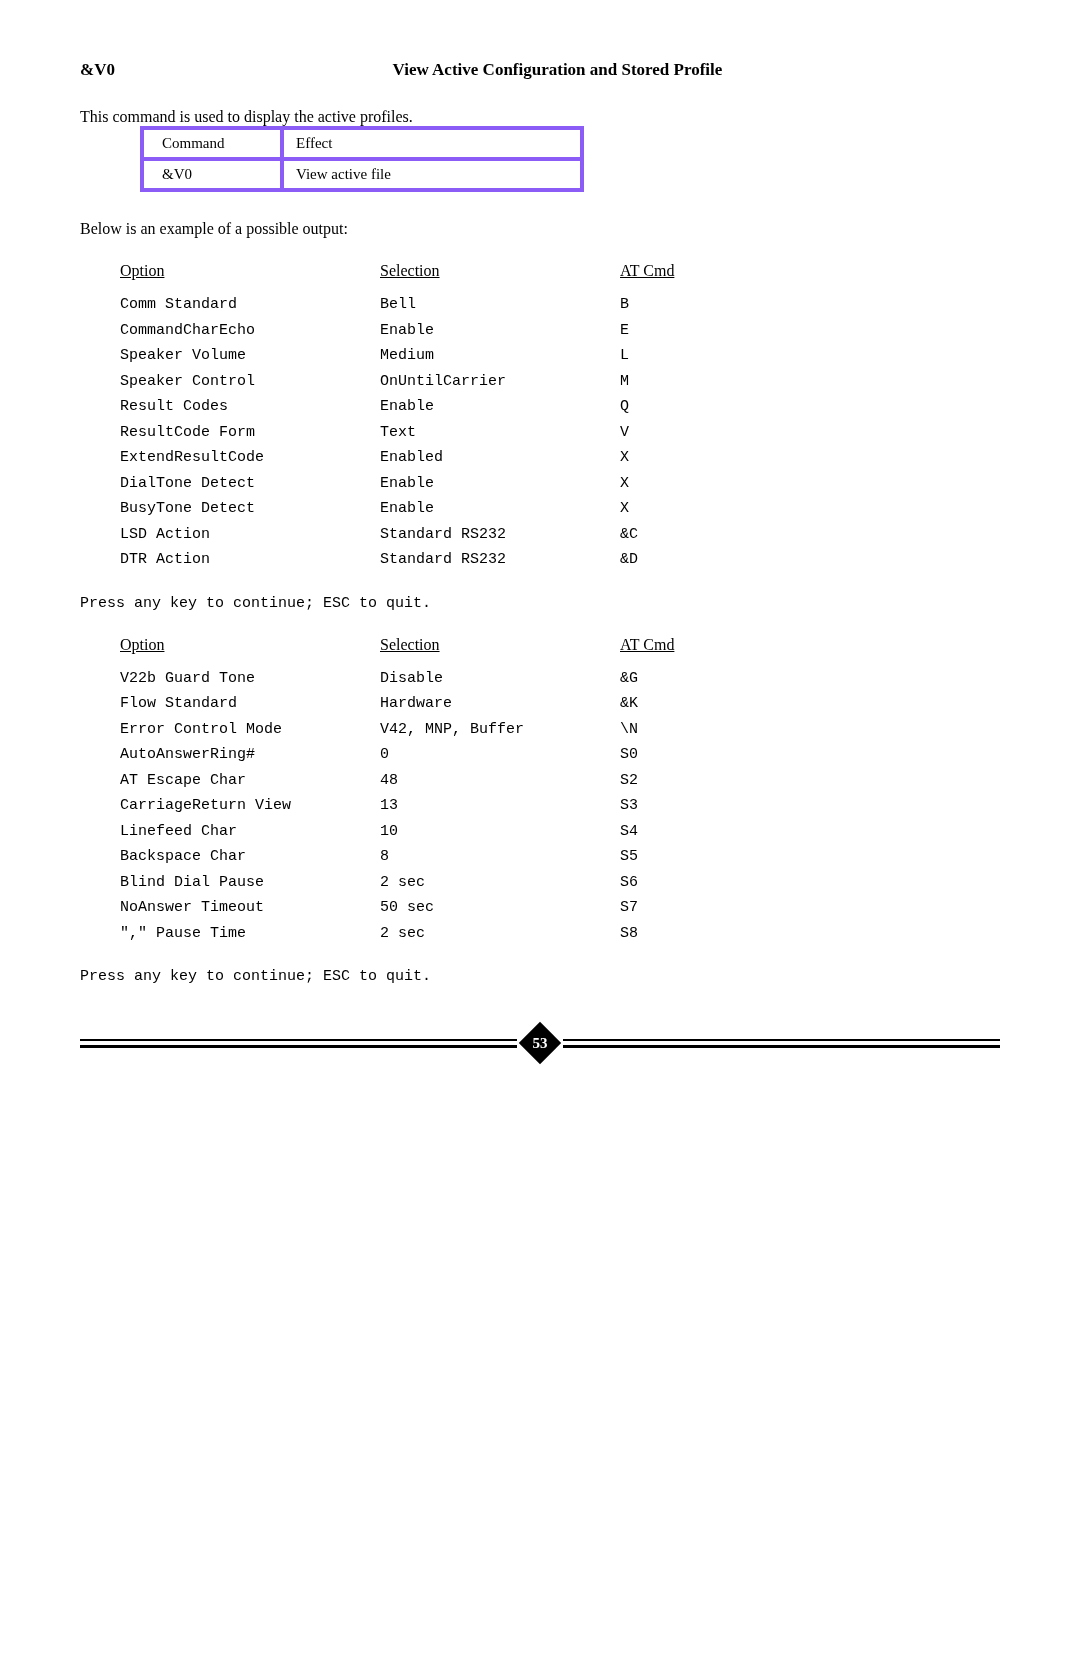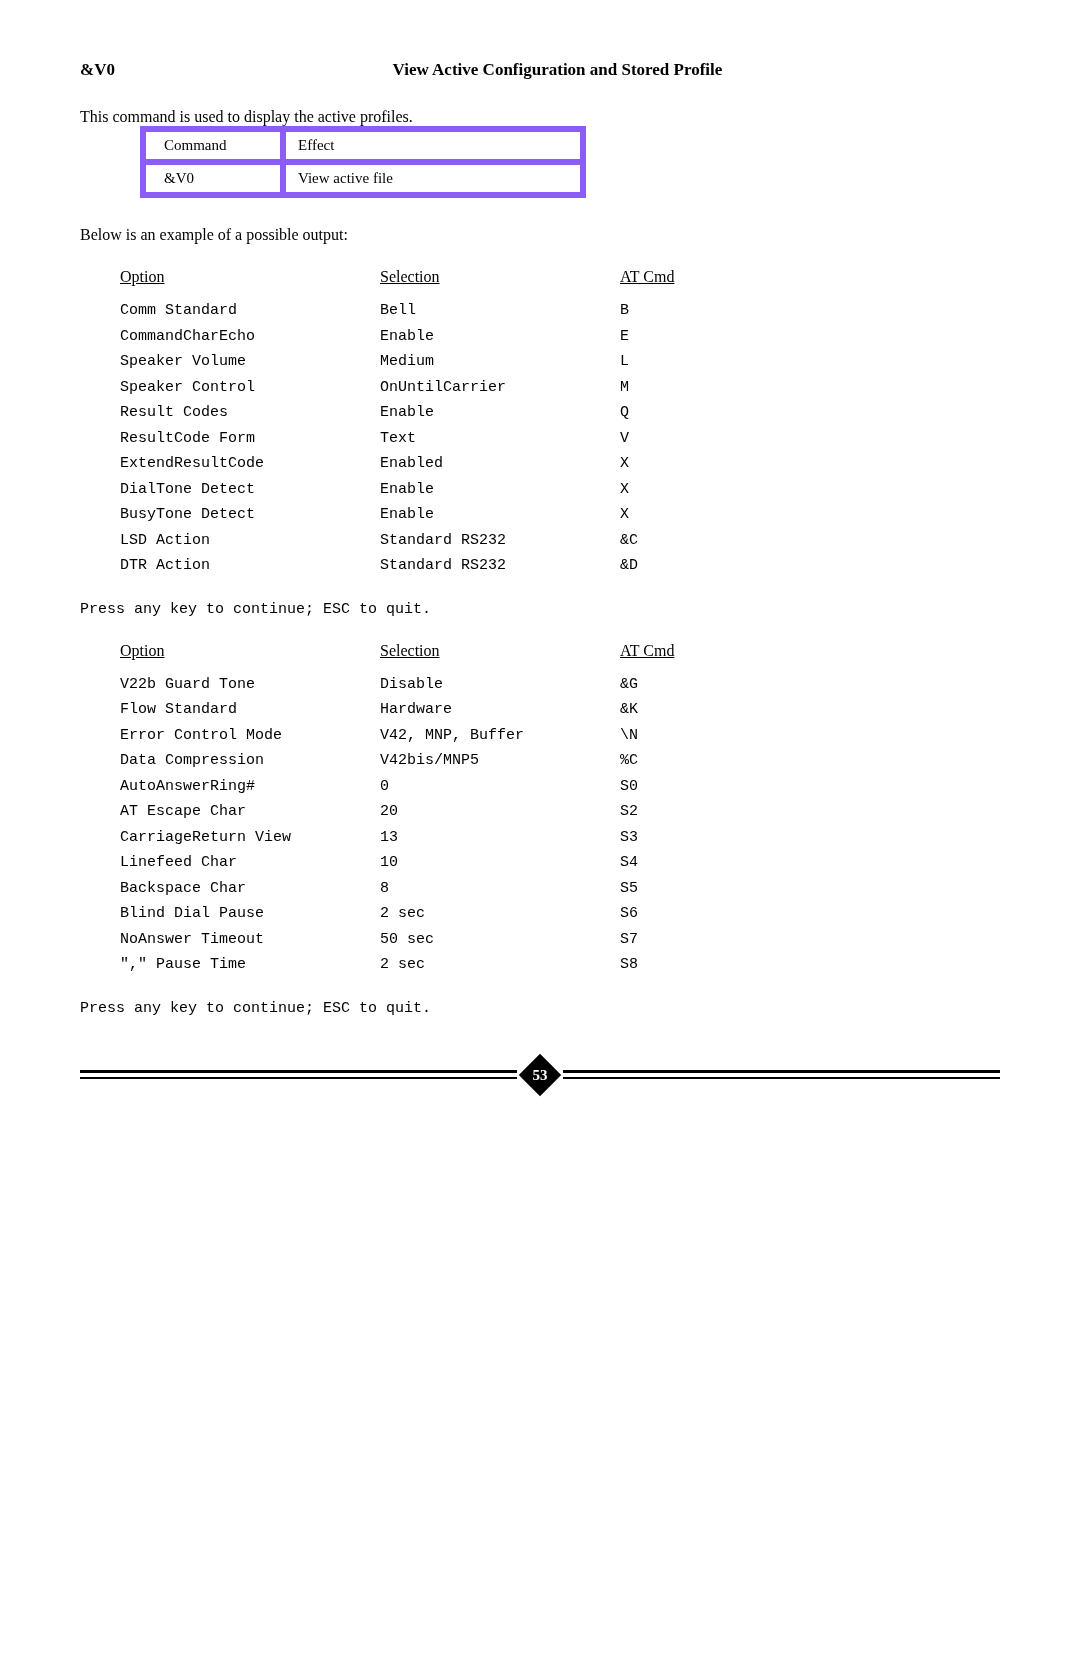--- a/index.html
+++ b/index.html
@@ -41,21 +41,21 @@
       font-size: 16px;
     }
 
     .command-table {
       border-collapse: collapse;
       margin-left: 60px;
       margin-bottom: 28px;
     }
 
     .command-table td {
-      border: 6px solid #8b5cf6;
+      border: 4px solid #8b5cf6;
       padding: 5px 18px;
       font-family: 'Times New Roman', Times, serif;
       font-size: 15px;
     }
 
     .command-table .col-command {
       width: 140px;
     }
 
     .command-table .col-effect {
@@ -289,32 +289,27 @@
         <span class="d-option">Flow Standard        </span>
         <span class="d-selection">Hardware        </span>
         <span class="d-atcmd">&amp;K</span>
       </div>
     <div class="data-row">
         <span class="d-option">Error Control Mode  </span>
         <span class="d-selection">V42, MNP, Buffer</span>
         <span class="d-atcmd">\N</span>
       </div>
     <div class="data-row">
-        <span class="d-option">Data Compression    </span>
-        <span class="d-selection">V42bis/MNP5     </span>
-        <span class="d-atcmd">%C</span>
-      </div>
-    <div class="data-row">
         <span class="d-option">AutoAnswerRing#     </span>
         <span class="d-selection">0               </span>
         <span class="d-atcmd">S0</span>
       </div>
     <div class="data-row">
         <span class="d-option">AT Escape Char      </span>
-        <span class="d-selection">20              </span>
+        <span class="d-selection">48              </span>
         <span class="d-atcmd">S2</span>
       </div>
     <div class="data-row">
         <span class="d-option">CarriageReturn View </span>
         <span class="d-selection">13              </span>
         <span class="d-atcmd">S3</span>
       </div>
     <div class="data-row">
         <span class="d-option">Linefeed Char       </span>
         <span class="d-selection">10              </span>

